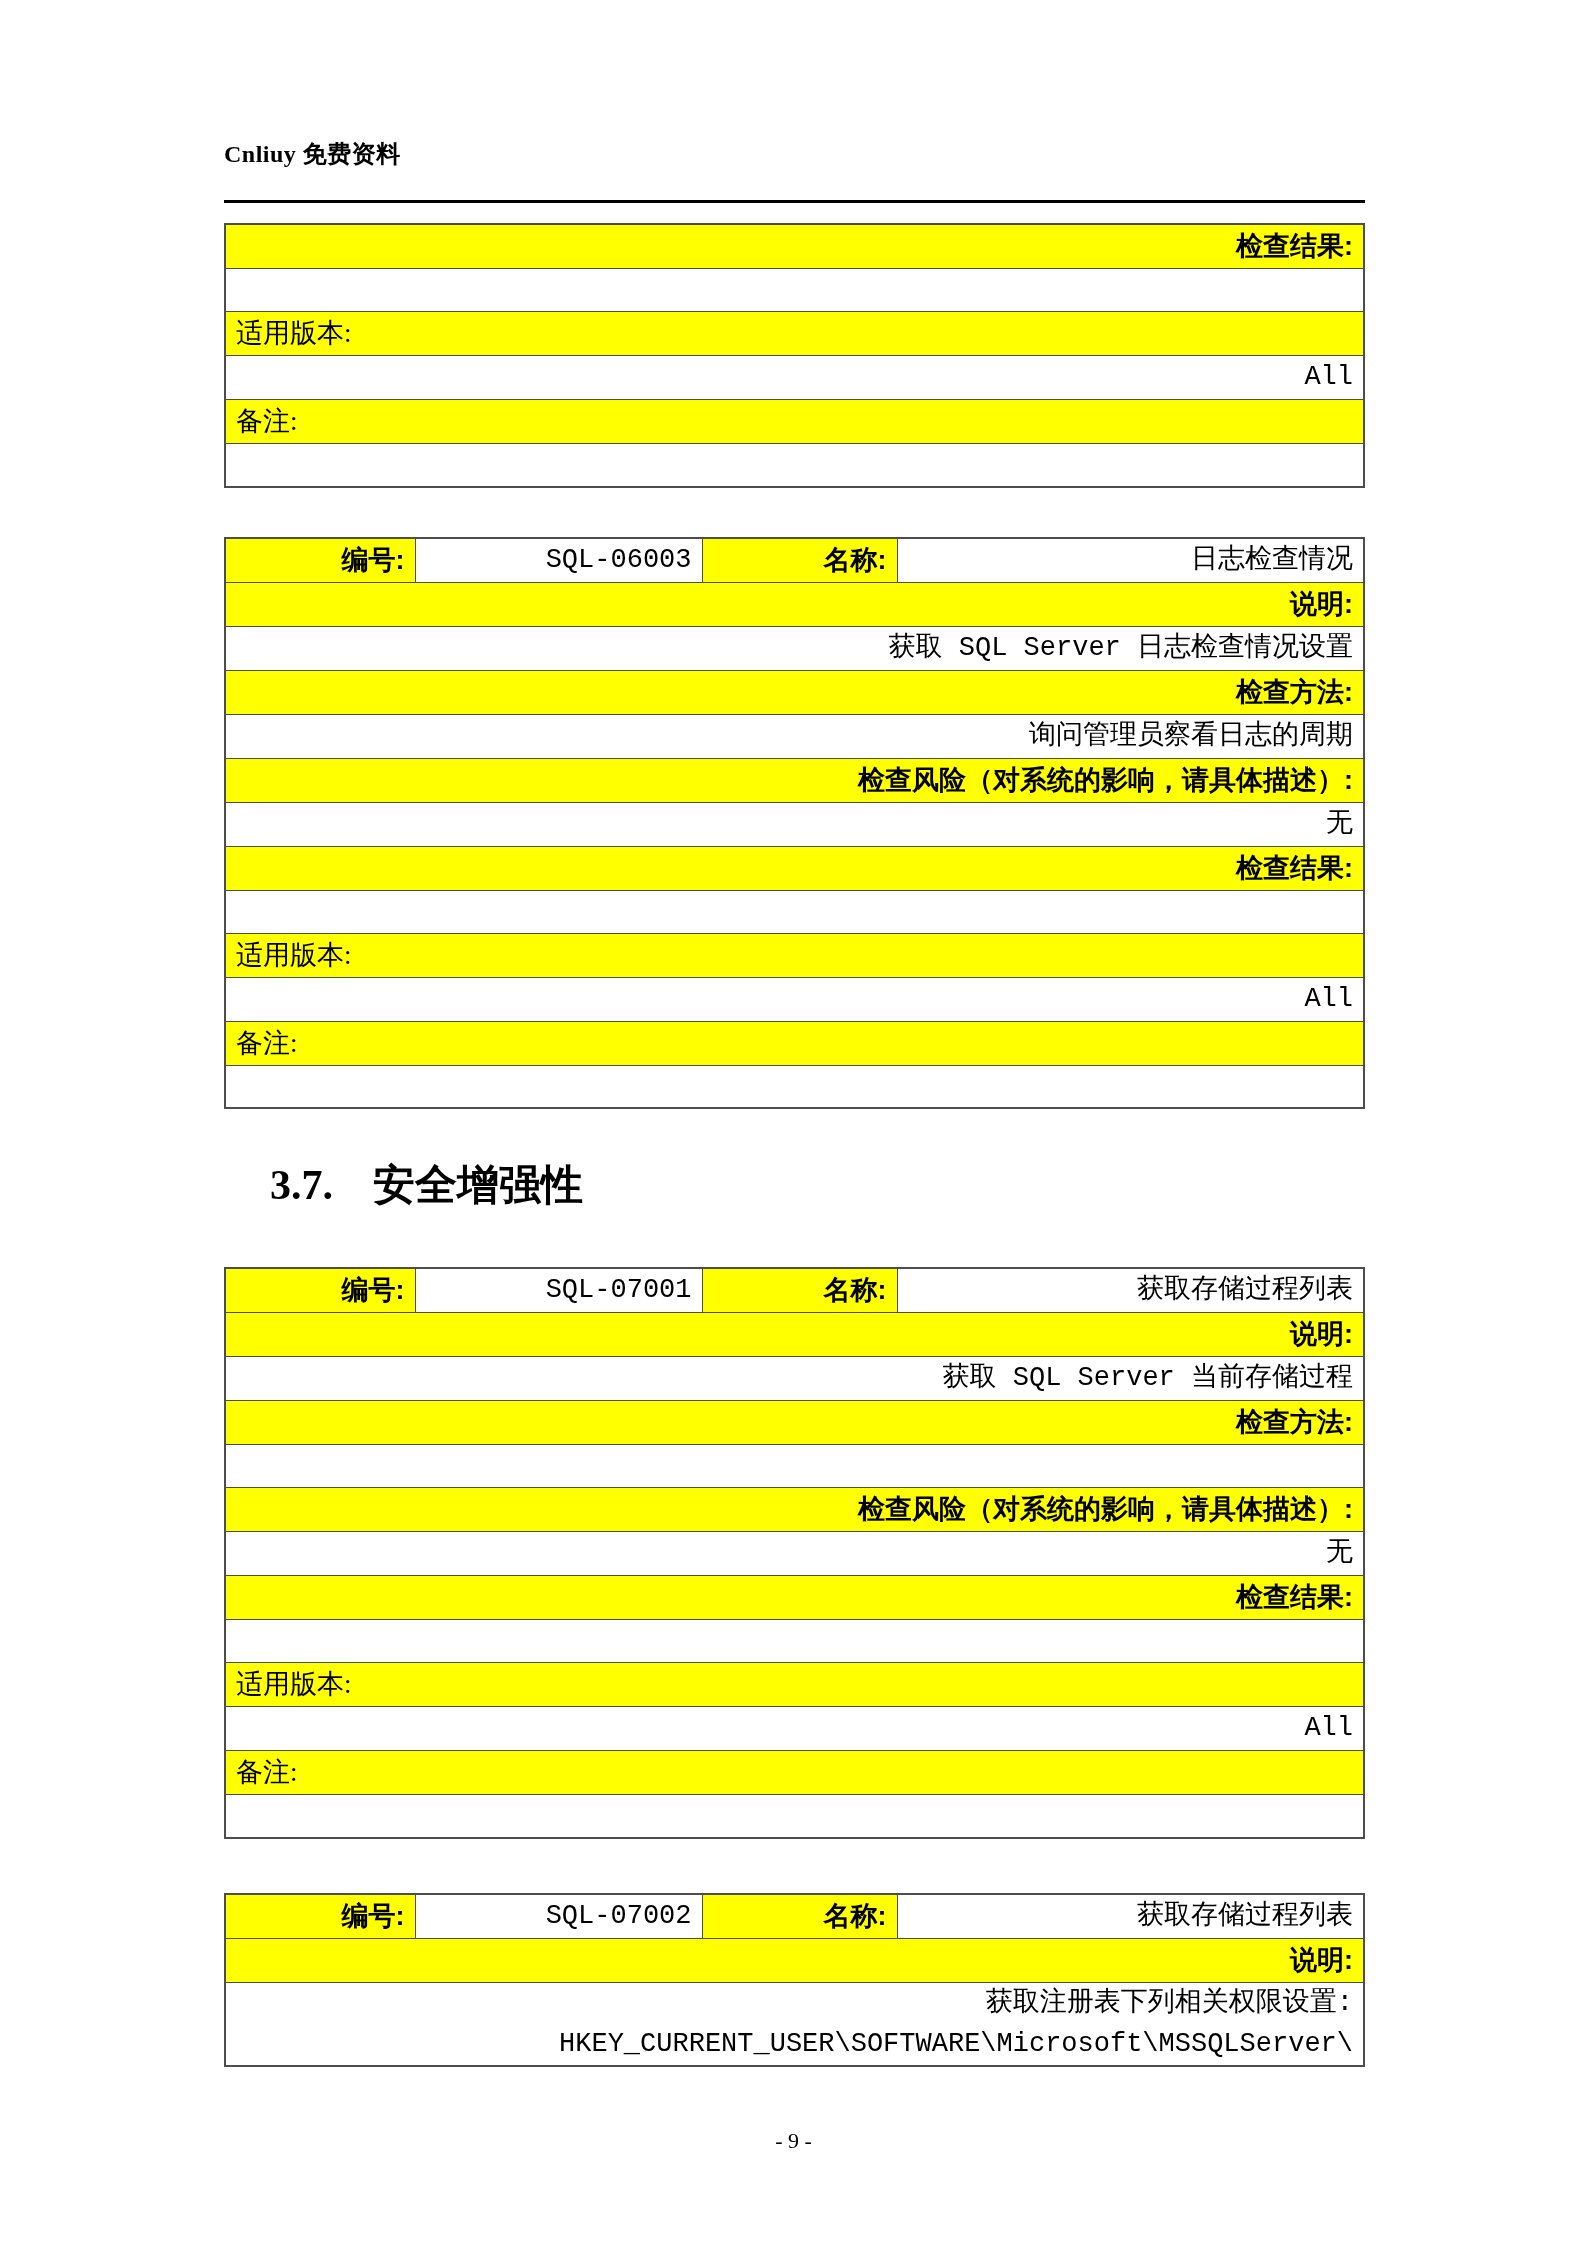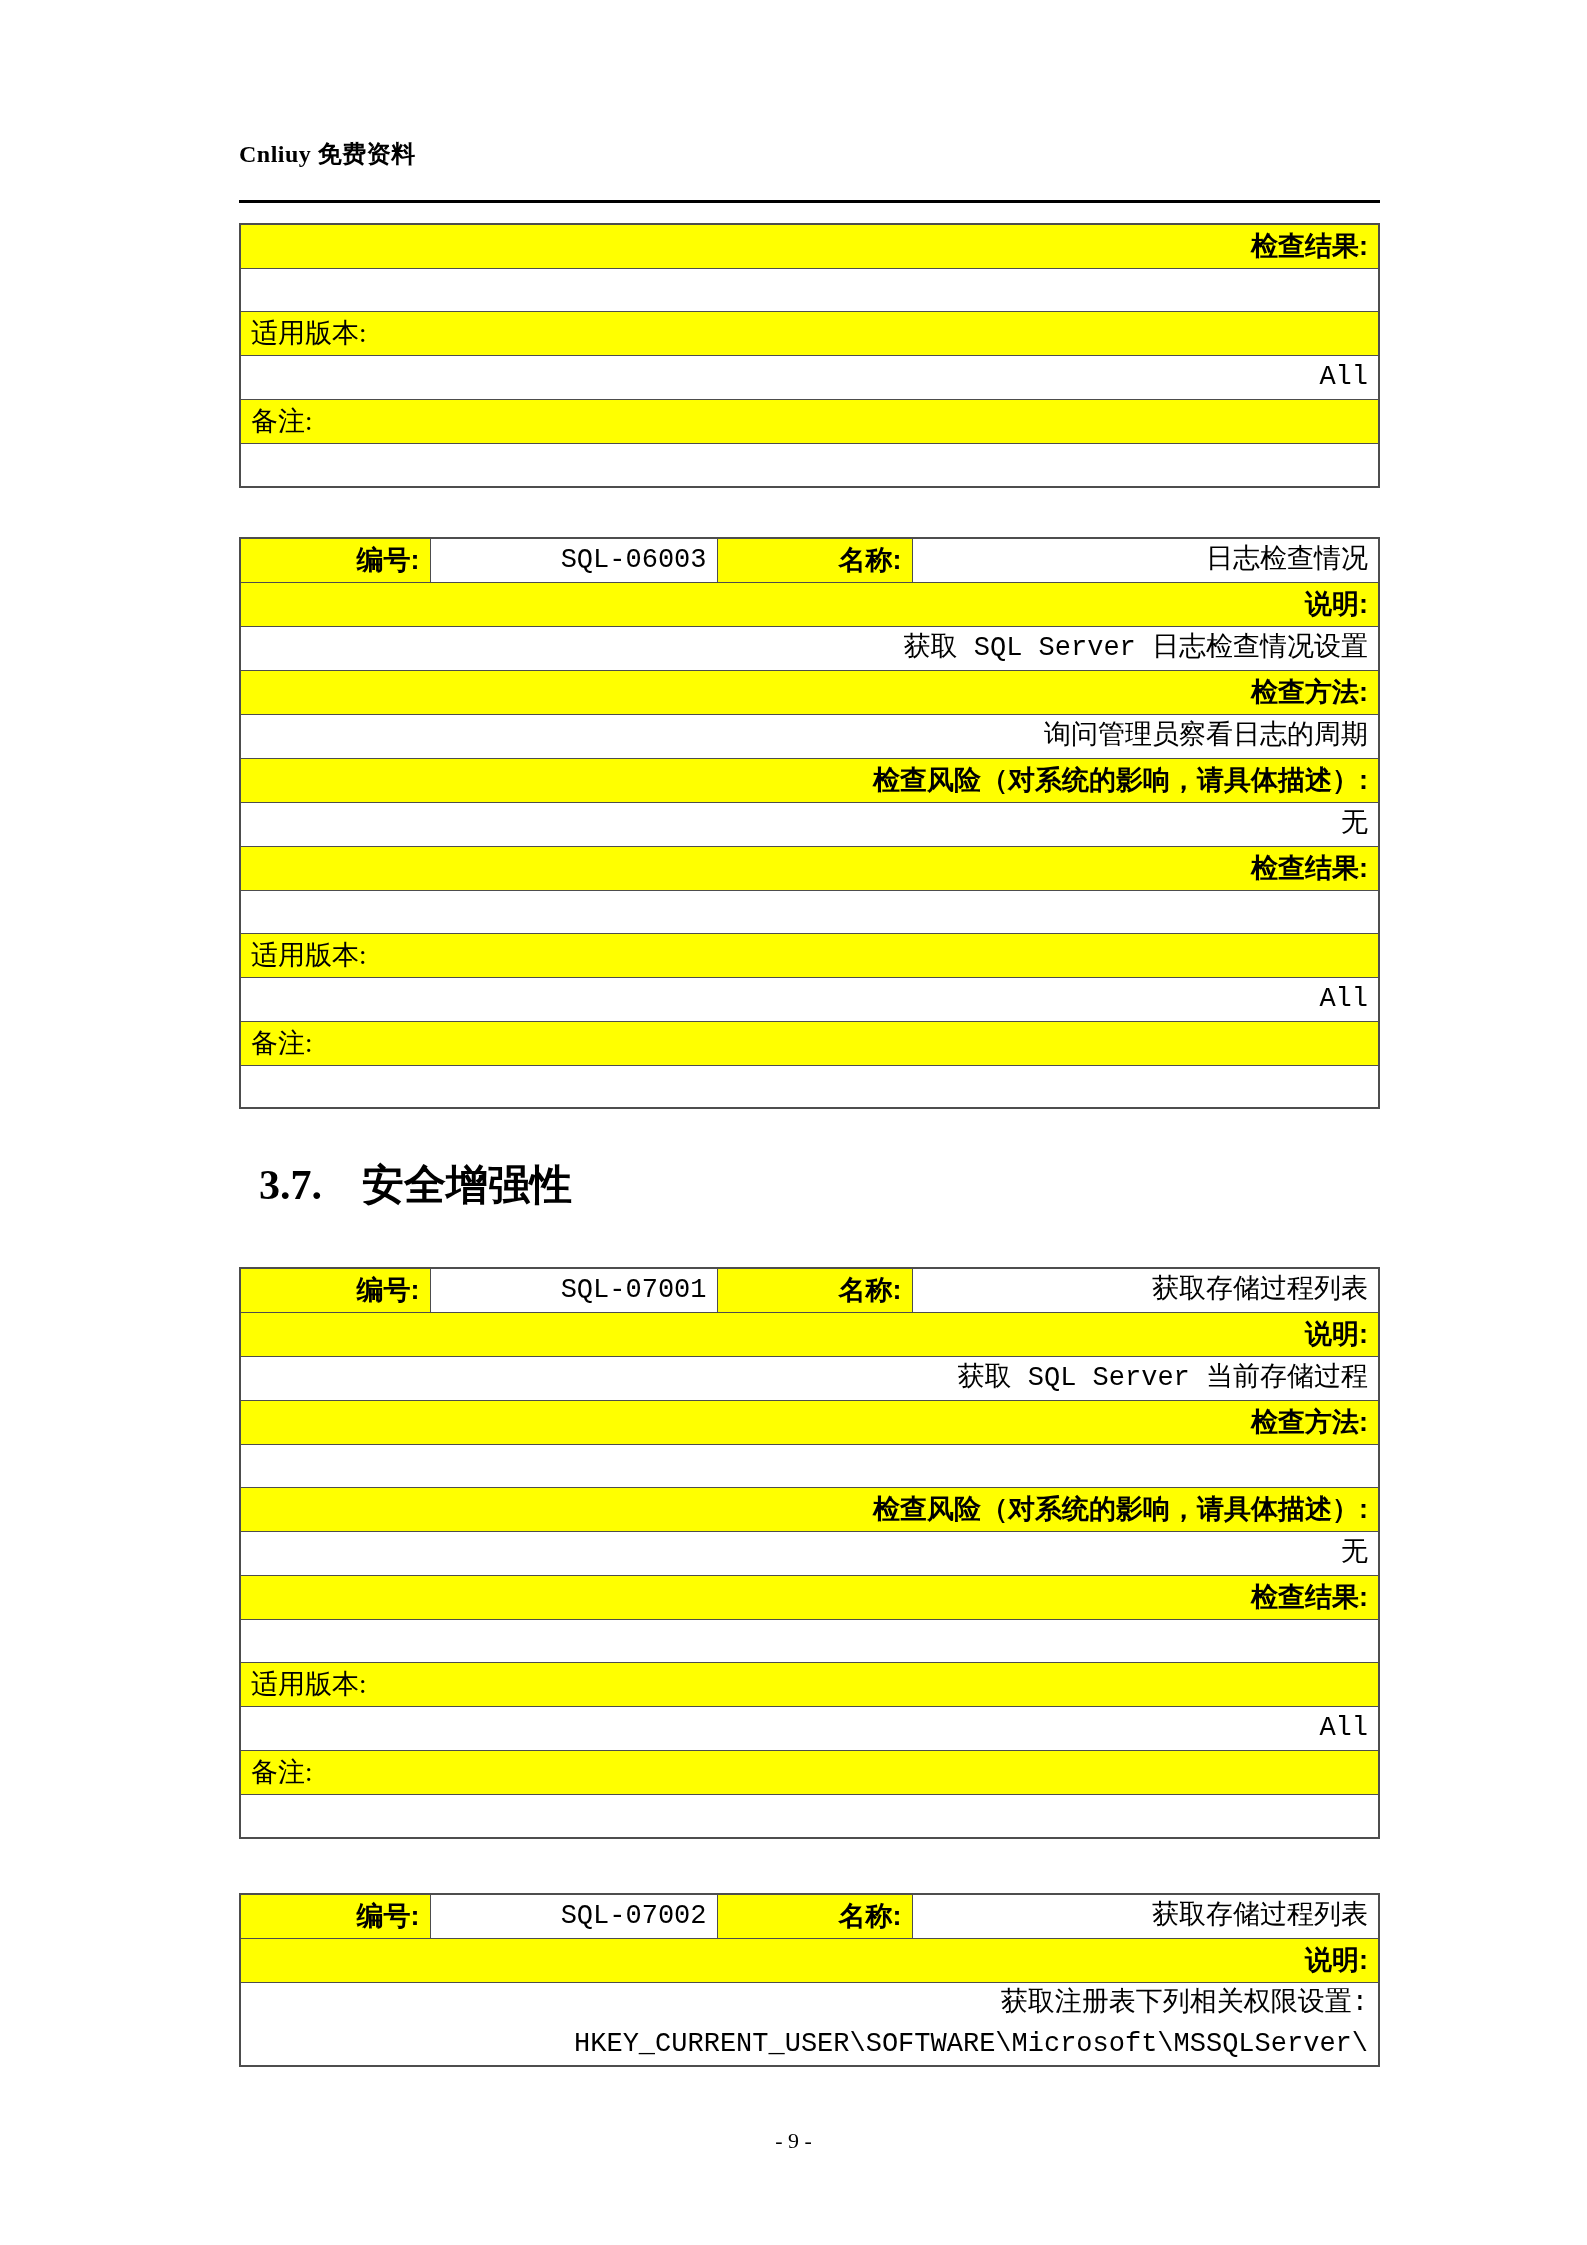--- a/index.html
+++ b/index.html
@@ -4,21 +4,20 @@
 <style>
   * { margin:0; padding:0; box-sizing:border-box; }
   html,body { background:#ffffff; }
   .page {
     position:relative;
     width:1587px; height:2245px;
     background:#ffffff;
     color:#000;
     font-family:"Liberation Serif", serif;
     overflow:hidden;
-    padding-left:15px;
   }
   .content { margin:0 auto 0 224px; width:1141px; }
 
   .doc-header { padding-top:138px; }
   .doc-title { font-size:24px; font-weight:bold; letter-spacing:0.5px; }
   .header-rule { border-bottom:3px solid #000; margin-top:30px; }
 
   table.check-table {
     border-collapse:collapse;
     width:1141px;
@@ -39,21 +38,21 @@
   td.bold { font-weight:bold; font-family:"Liberation Sans", sans-serif;text-align:right; }
   td.val { background:#ffffff; font-family:"Liberation Mono","DejaVu Sans Mono", monospace;text-align:right; }
   td.multi { height:auto; white-space:normal; padding-top:2px; padding-bottom:2px; }
   td.multi .line { line-height:41px;margin-left:28px; }
 
   .t-top    { margin-top:20px; }
   .t-06003  { margin-top:49px; }
   .t-07001  { margin-top:58px; }
   .t-07002  { margin-top:54px; }
 
-  .section-heading { margin-top:52px; margin-left:20px; font-weight:bold; font-size:42px; line-height:48px; }
+  .section-heading { margin-top:52px; margin-left:46px; font-weight:bold; font-size:42px; line-height:48px; }
   .section-heading .num { font-family:"Liberation Serif", serif; margin-right:40px; }
   .section-heading .txt { font-family:"Liberation Sans", sans-serif; }
 
   .doc-footer {
     position:absolute; left:0; right:0; top:2128px;
     text-align:center; font-size:22px;
     font-family:"Liberation Serif", serif;
   }
 </style>
 </head>

